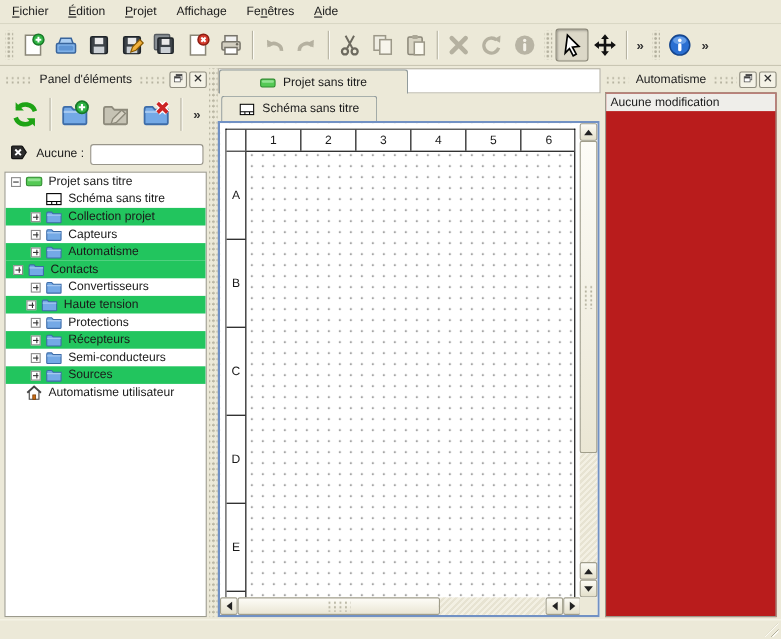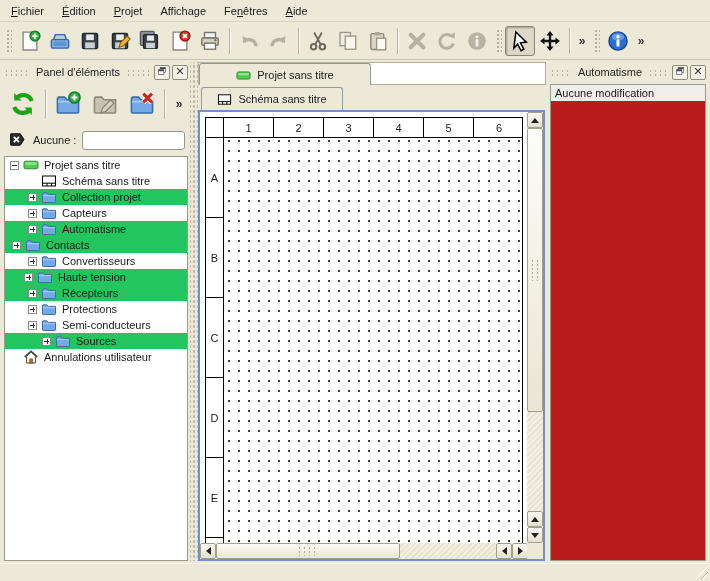--- a/index.html
+++ b/index.html
@@ -495,20 +495,34 @@
             <span class="v"></span>
           </span>
           <span class="ticon">
             <svg viewBox="0 0 16 16" width="100%" height="100%" xmlns="http://www.w3.org/2000/svg">
               <path d="M1.5 5.2c0-.8.4-1.4 1-1.4h3.4l1.5 1.6h7.1v7.4c0 .4-.3.7-.7.7H2.2c-.4 0-.7-.3-.7-.7z" fill="#74a9e6" stroke="#3d6ca8"></path>
               <path d="M1.8 6.6h12.4" stroke="#a5c8f0" stroke-width="1.2"></path>
             </svg>
           </span>
           <span>Haute tension</span>
         </div>
+        <div class="trow" style="padding-left: 22px;">
+          <span class="texp">
+            <span class="box"></span>
+            <span class="h"></span>
+            <span class="v"></span>
+          </span>
+          <span class="ticon">
+            <svg viewBox="0 0 16 16" width="100%" height="100%" xmlns="http://www.w3.org/2000/svg">
+              <path d="M1.5 5.2c0-.8.4-1.4 1-1.4h3.4l1.5 1.6h7.1v7.4c0 .4-.3.7-.7.7H2.2c-.4 0-.7-.3-.7-.7z" fill="#74a9e6" stroke="#3d6ca8"></path>
+              <path d="M1.8 6.6h12.4" stroke="#a5c8f0" stroke-width="1.2"></path>
+            </svg>
+          </span>
+          <span>Protections</span>
+        </div>
         <div class="trow alt" style="padding-left: 22px;">
           <span class="texp">
             <span class="box"></span>
             <span class="h"></span>
             <span class="v"></span>
           </span>
           <span class="ticon">
             <svg viewBox="0 0 16 16" width="100%" height="100%" xmlns="http://www.w3.org/2000/svg">
               <path d="M1.5 5.2c0-.8.4-1.4 1-1.4h3.4l1.5 1.6h7.1v7.4c0 .4-.3.7-.7.7H2.2c-.4 0-.7-.3-.7-.7z" fill="#74a9e6" stroke="#3d6ca8"></path>
               <path d="M1.8 6.6h12.4" stroke="#a5c8f0" stroke-width="1.2"></path>
@@ -521,37 +535,23 @@
             <span class="box"></span>
             <span class="h"></span>
             <span class="v"></span>
           </span>
           <span class="ticon">
             <svg viewBox="0 0 16 16" width="100%" height="100%" xmlns="http://www.w3.org/2000/svg">
               <path d="M1.5 5.2c0-.8.4-1.4 1-1.4h3.4l1.5 1.6h7.1v7.4c0 .4-.3.7-.7.7H2.2c-.4 0-.7-.3-.7-.7z" fill="#74a9e6" stroke="#3d6ca8"></path>
               <path d="M1.8 6.6h12.4" stroke="#a5c8f0" stroke-width="1.2"></path>
             </svg>
           </span>
-          <span>Protections</span>
-        </div>
-        <div class="trow" style="padding-left: 22px;">
-          <span class="texp">
-            <span class="box"></span>
-            <span class="h"></span>
-            <span class="v"></span>
-          </span>
-          <span class="ticon">
-            <svg viewBox="0 0 16 16" width="100%" height="100%" xmlns="http://www.w3.org/2000/svg">
-              <path d="M1.5 5.2c0-.8.4-1.4 1-1.4h3.4l1.5 1.6h7.1v7.4c0 .4-.3.7-.7.7H2.2c-.4 0-.7-.3-.7-.7z" fill="#74a9e6" stroke="#3d6ca8"></path>
-              <path d="M1.8 6.6h12.4" stroke="#a5c8f0" stroke-width="1.2"></path>
-            </svg>
-          </span>
           <span>Semi-conducteurs</span>
         </div>
-        <div class="trow alt" style="padding-left: 36px;">
+        <div class="trow alt" style="padding-left: 22px;">
           <span class="texp">
             <span class="box"></span>
             <span class="h"></span>
             <span class="v"></span>
           </span>
           <span class="ticon">
             <svg viewBox="0 0 16 16" width="100%" height="100%" xmlns="http://www.w3.org/2000/svg">
               <path d="M1.5 5.2c0-.8.4-1.4 1-1.4h3.4l1.5 1.6h7.1v7.4c0 .4-.3.7-.7.7H2.2c-.4 0-.7-.3-.7-.7z" fill="#74a9e6" stroke="#3d6ca8"></path>
               <path d="M1.8 6.6h12.4" stroke="#a5c8f0" stroke-width="1.2"></path>
             </svg>
@@ -560,21 +560,21 @@
         </div>
         <div class="trow" style="padding-left: 4px;">
           <span class="texp none"></span>
           <span class="ticon">
             <svg viewBox="0 0 16 16" width="100%" height="100%" xmlns="http://www.w3.org/2000/svg">
               <path d="M1.8 8L8 2.4 14.2 8" fill="none" stroke="#444" stroke-width="1.7"></path>
               <path d="M3.6 7.4V14h8.8V7.4" fill="#fdfdfd" stroke="#444"></path>
               <rect x="6.8" y="10" width="2.6" height="4" fill="#c96a11" stroke="#7a3d05" stroke-width=".7"></rect>
             </svg>
           </span>
-          <span>Annulations utilisateur</span>
+          <span>Automatisme utilisateur</span>
         </div>
       </div>
   </div>
 
   <div id="splitter-left"></div>
 
   <div id="main">
     <div id="tabbar1">
       <div class="tab" id="tab-project">
         <span class="tab-icon">

